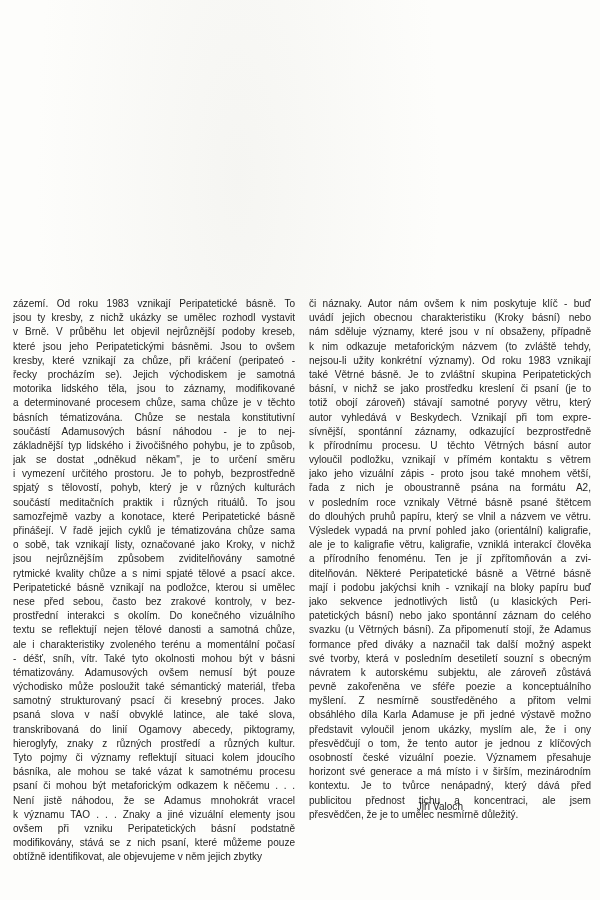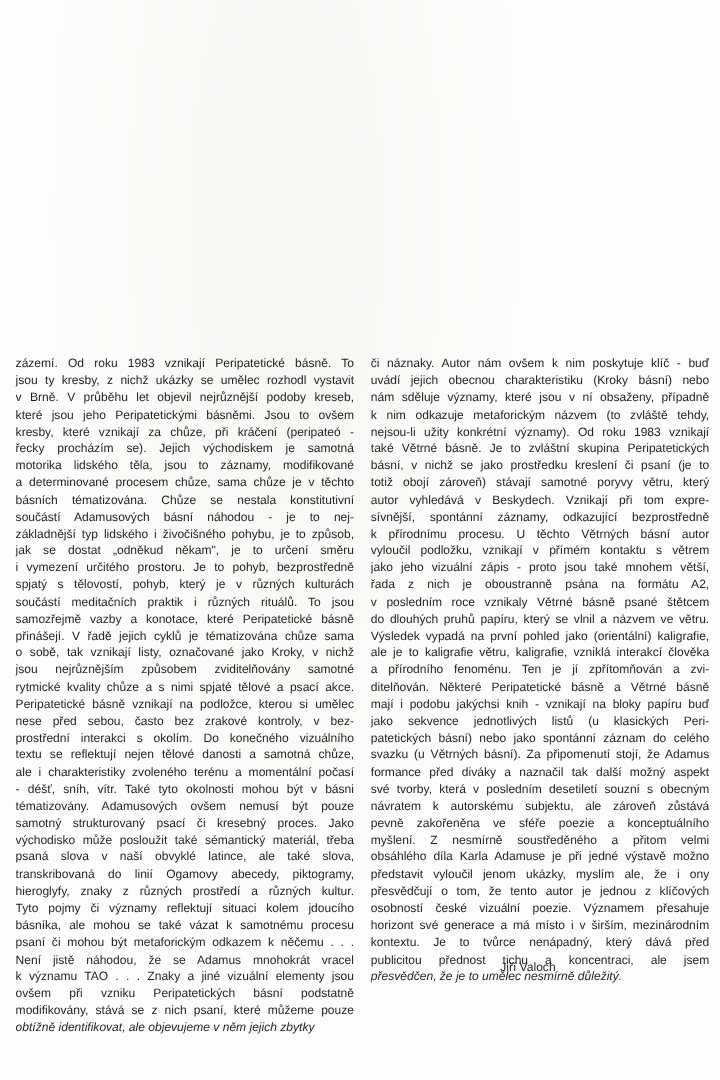--- a/index.html
+++ b/index.html
@@ -37,21 +37,20 @@
     .line {
       display: block;
       text-align: justify;
       text-align-last: justify;
       white-space: nowrap;
       overflow: hidden;
       height: 14.2px;
     }
     .line.last {
       text-align-last: left;
-      font-style: italic;
     }
     .signature {
       position: absolute;
       top: 800px;
       right: 13px;
       font-size: 10.05px;
       line-height: 14px;
       color: #1e1e1e;
       text-align: center;
     }
@@ -81,22 +80,22 @@
       <span class="line">o sobě, tak vznikají listy, označované jako Kroky, v nichž</span>
       <span class="line">jsou nejrůznějším způsobem zviditelňovány samotné</span>
       <span class="line">rytmické kvality chůze a s nimi spjaté tělové a psací akce.</span>
       <span class="line">Peripatetické básně vznikají na podložce, kterou si umělec</span>
       <span class="line">nese před sebou, často bez zrakové kontroly, v bez-</span>
       <span class="line">prostřední interakci s okolím. Do konečného vizuálního</span>
       <span class="line">textu se reflektují nejen tělové danosti a samotná chůze,</span>
       <span class="line">ale i charakteristiky zvoleného terénu a momentální počasí</span>
       <span class="line">- déšť, sníh, vítr. Také tyto okolnosti mohou být v básni</span>
       <span class="line">tématizovány. Adamusových ovšem nemusí být pouze</span>
+      <span class="line">východisko může posloužit také sémantický materiál, třeba</span>
       <span class="line">samotný strukturovaný psací či kresebný proces. Jako</span>
-      <span class="line">východisko může posloužit také sémantický materiál, třeba</span>
       <span class="line">psaná slova v naší obvyklé latince, ale také slova,</span>
       <span class="line">transkribovaná do linií Ogamovy abecedy, piktogramy,</span>
       <span class="line">hieroglyfy, znaky z různých prostředí a různých kultur.</span>
       <span class="line">Tyto pojmy či významy reflektují situaci kolem jdoucího</span>
       <span class="line">básníka, ale mohou se také vázat k samotnému procesu</span>
       <span class="line">psaní či mohou být metaforickým odkazem k něčemu . . .</span>
       <span class="line">Není jistě náhodou, že se Adamus mnohokrát vracel</span>
       <span class="line">k významu TAO . . . Znaky a jiné vizuální elementy jsou</span>
       <span class="line">ovšem při vzniku Peripatetických básní podstatně</span>
       <span class="line">modifikovány, stává se z nich psaní, které můžeme pouze</span>

